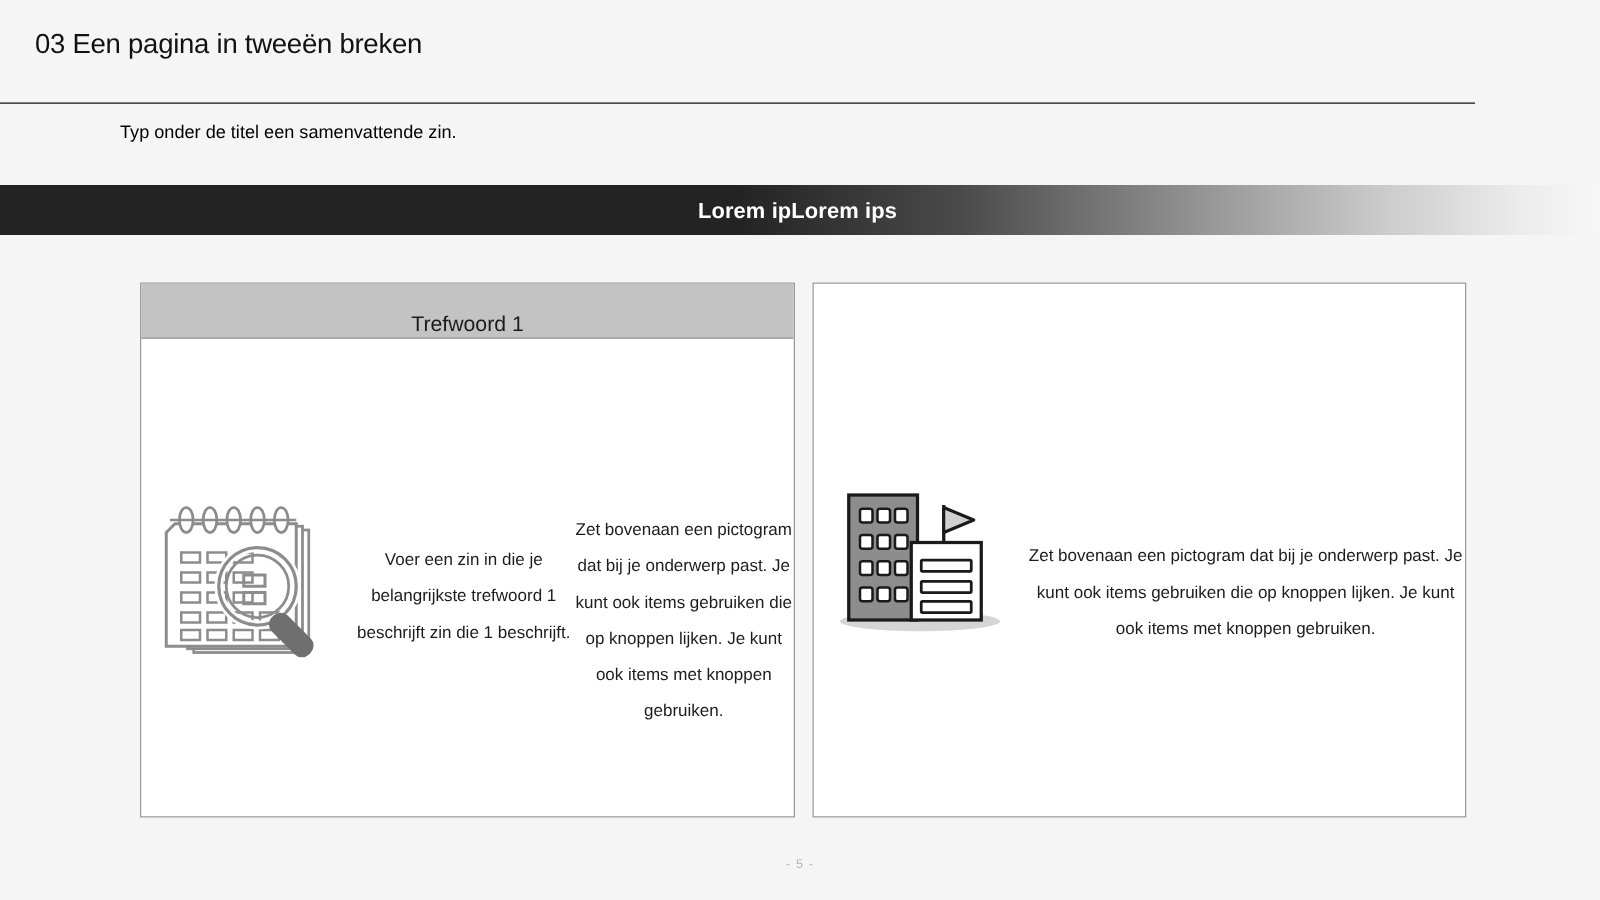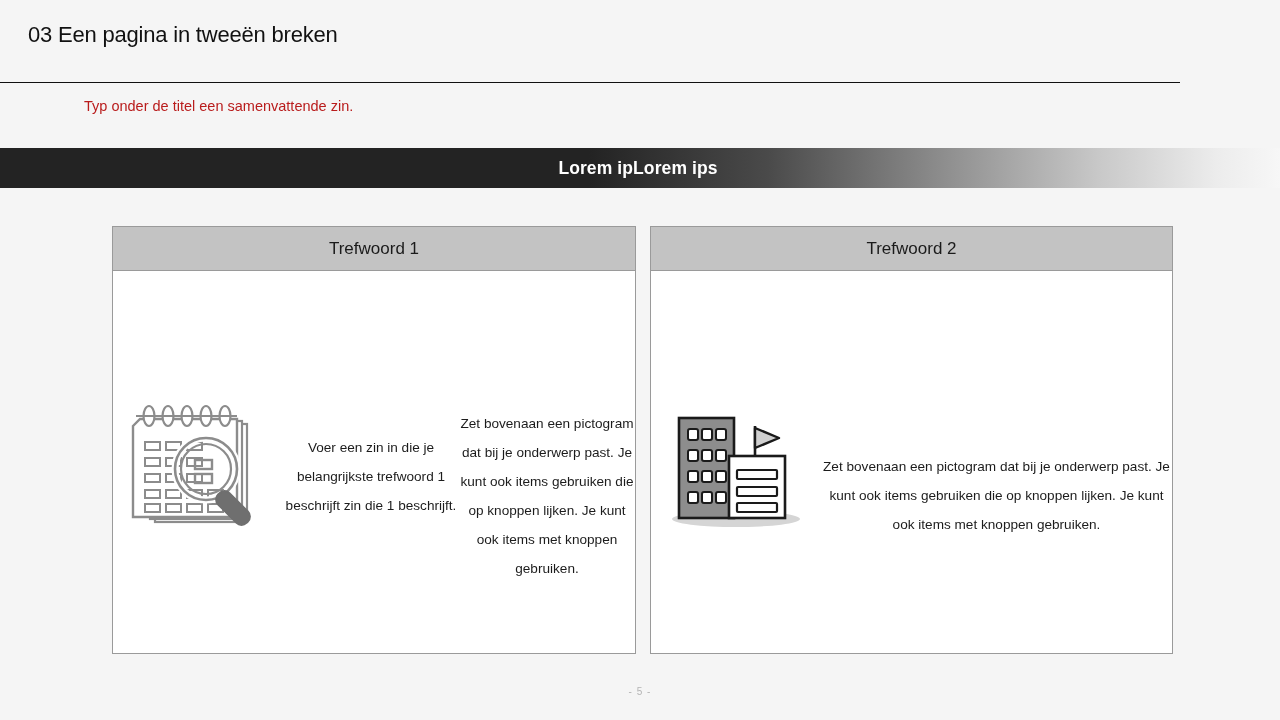--- a/index.html
+++ b/index.html
@@ -30,25 +30,25 @@
   #title-rule {
     position: absolute;
     left: 0;
     top: 82px;
     width: 1180px;
     height: 0;
     border-top: 1.6px solid #101010;
   }
   #slide-subtitle {
     position: absolute;
-    left: 84px;
+    left: 96px;
     top: 98px;
     font-size: 14.5px;
     font-weight: 400;
-    color: #b91c1c;
+    color: #000000;
     white-space: nowrap;
   }
 
   
   #banner {
     position: absolute;
     left: 0;
     top: 148px;
     width: 1280px;
     height: 40px;
@@ -87,21 +87,21 @@
   }
   #card-1 { left: 112px; width: 524px; }
   #card-2 { left: 650px; width: 523px; }
 
   .card-header {
     height: 44px;
     flex: 0 0 44px;
     background: #c3c3c3;
     border-bottom: 1px solid #9a9a9a;
     display: flex;
-    align-items: center;
+    align-items: flex-end;
     justify-content: center;
     box-sizing: border-box;
   }
   .card-header-title {
     font-size: 17px;
     font-weight: 400;
     color: #1b1b1b;
   }
 
   .card-body {
@@ -208,23 +208,20 @@
         </g>
         <rect x="112" y="84" width="16" height="40" rx="7" transform="rotate(-45 120 104)" fill="#6f6f6f" stroke="#6f6f6f" stroke-width="2"></rect>
       </svg>
     </div>
     <div class="card-text para-1">Voer een zin in die je belangrijkste trefwoord 1 beschrijft zin die 1 beschrijft.</div>
     <div class="card-text para-2">Zet bovenaan een pictogram dat bij je onderwerp past. Je kunt ook items gebruiken die op knoppen lijken. Je kunt ook items met knoppen gebruiken.</div>
   </div>
 </div>
 
 <div class="card" id="card-2">
-  <div class="card-header">
-    <span class="card-header-title">Trefwoord 2</span>
-  </div>
   <div class="card-body">
     <div class="icon-wrap">
       <svg width="170" height="128" viewBox="0 0 170 128" xmlns="http://www.w3.org/2000/svg">
 
         <ellipse cx="85" cy="115" rx="64" ry="8" fill="#d5d5d5"></ellipse>
 
         <line x1="104" y1="22" x2="104" y2="58" stroke="#1a1a1a" stroke-width="2.6"></line>
         <path d="M104,24 L128,34 L104,44 Z" fill="#d0d0d0" stroke="#1a1a1a" stroke-width="2.4" stroke-linejoin="round"></path>
 
         <rect x="28" y="14" width="55" height="100" fill="#8d8d8d" stroke="#1a1a1a" stroke-width="2.6"></rect>

